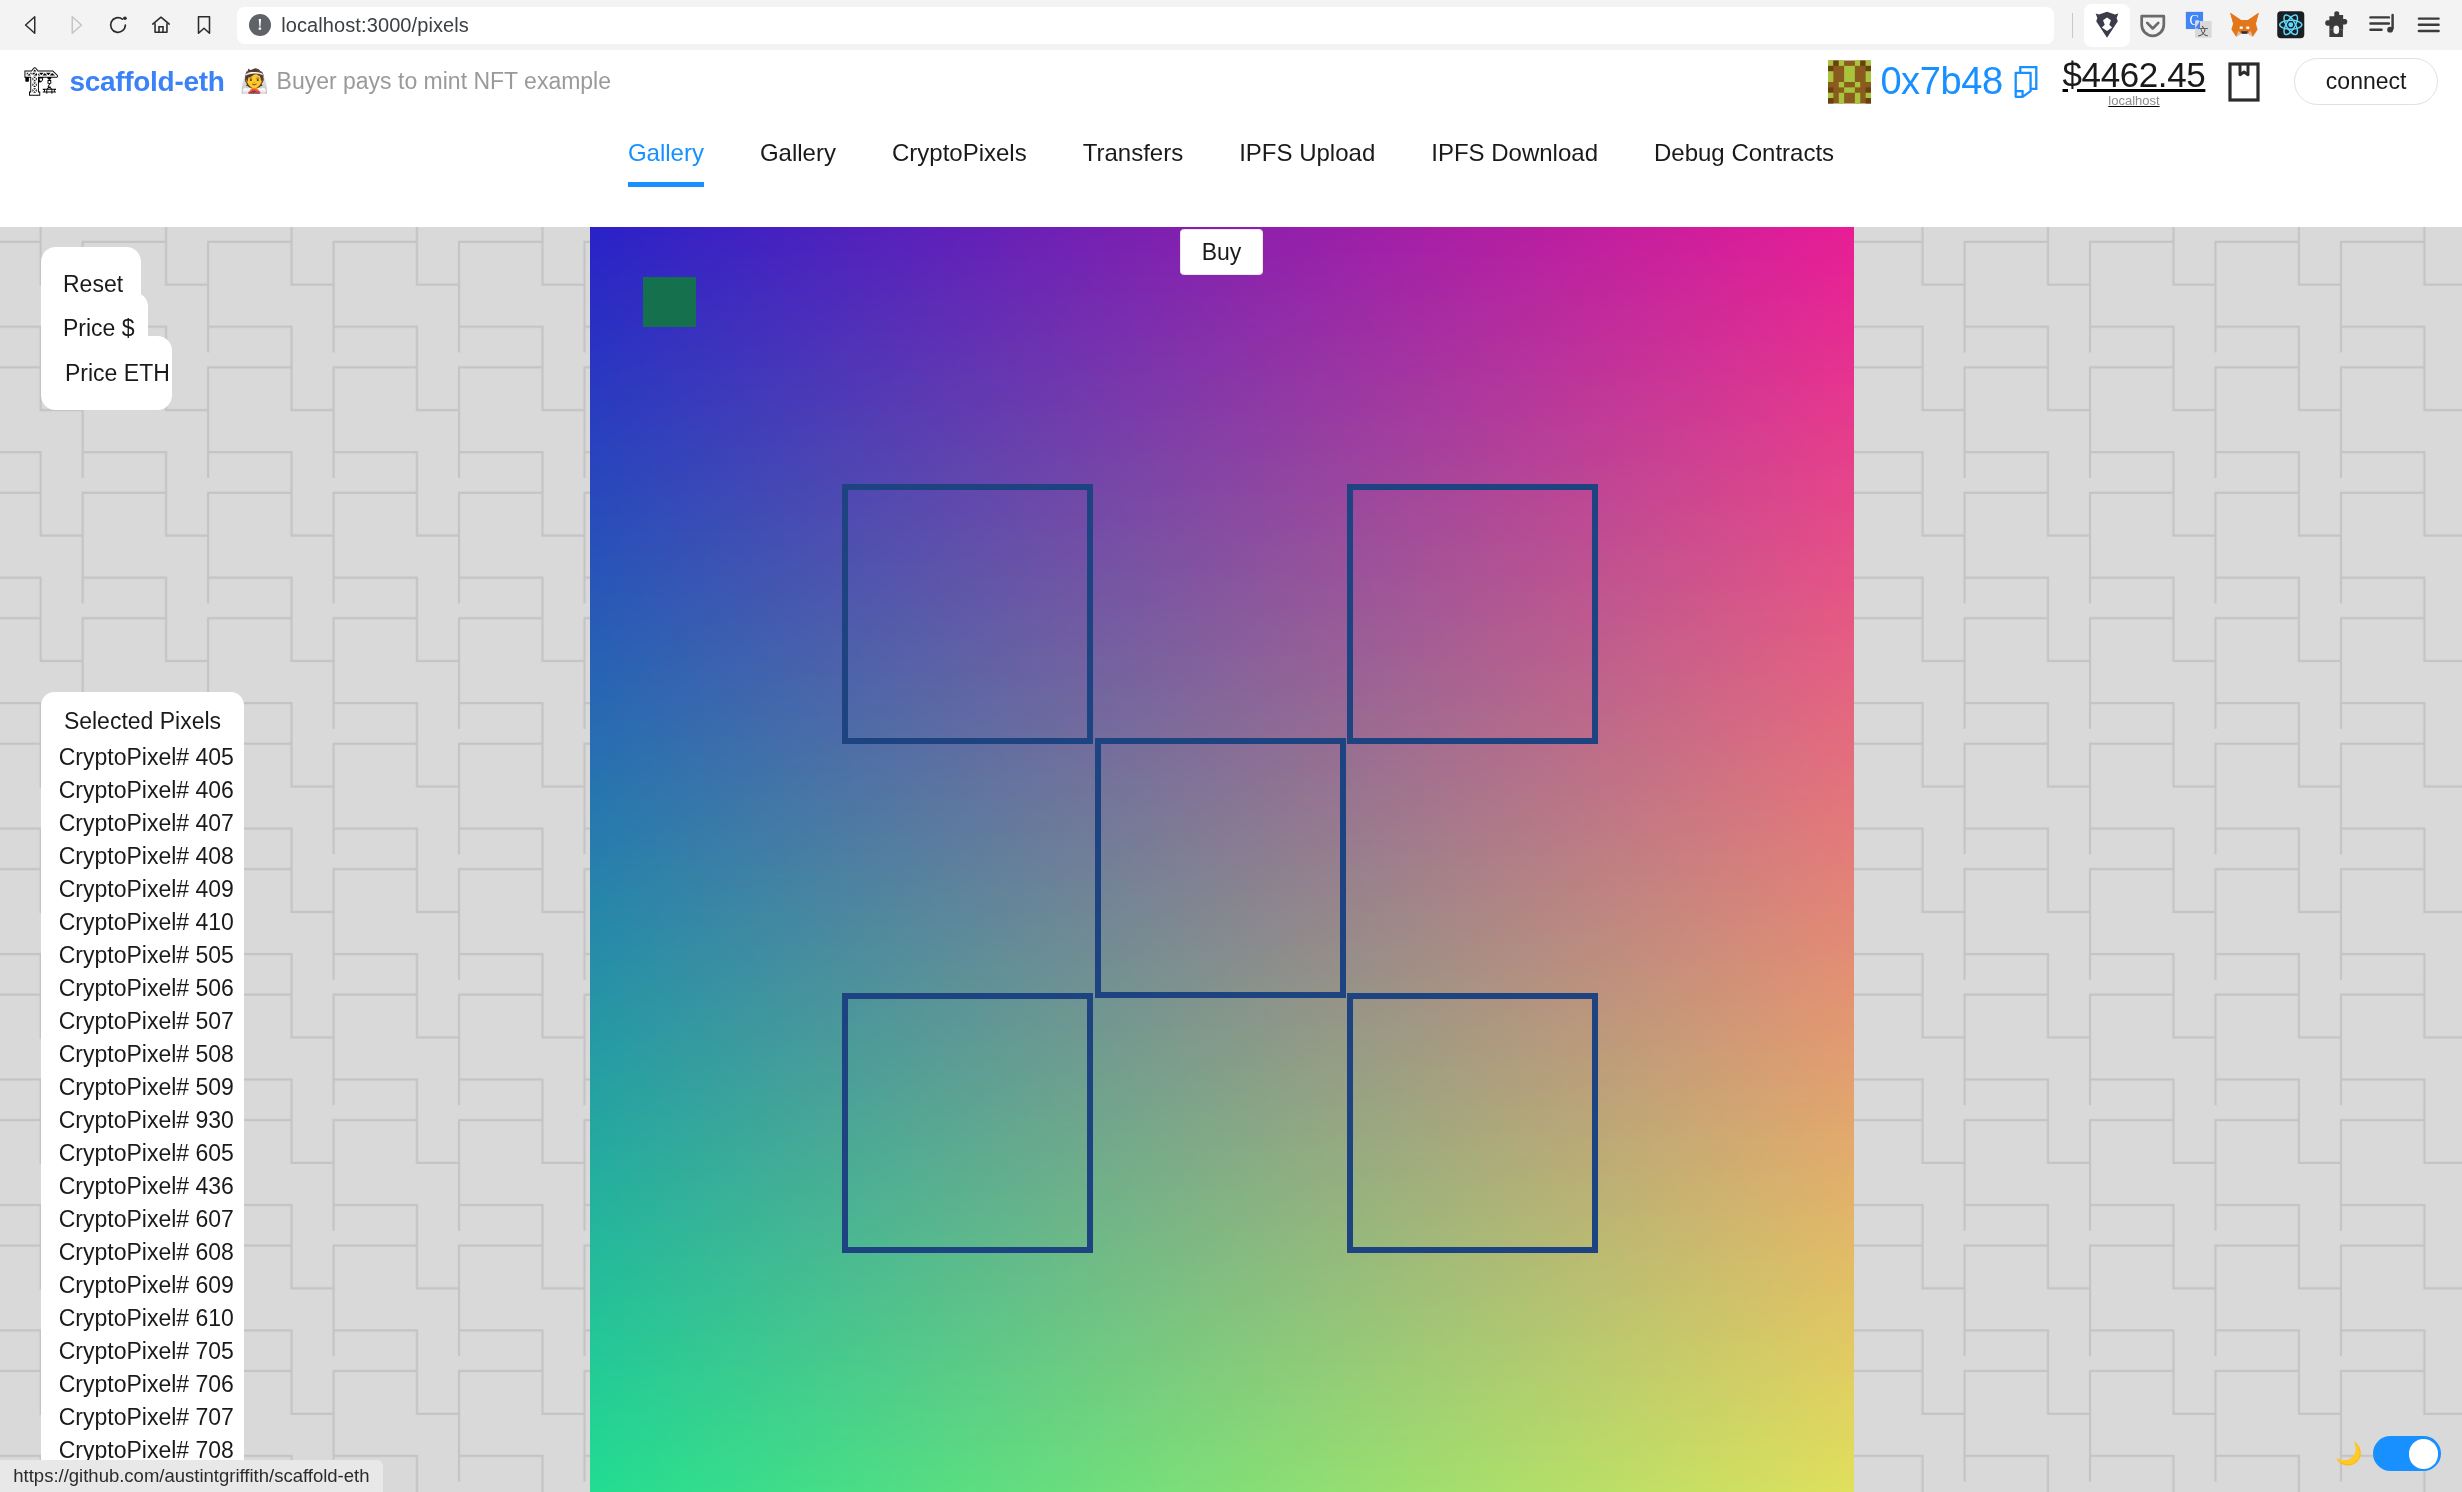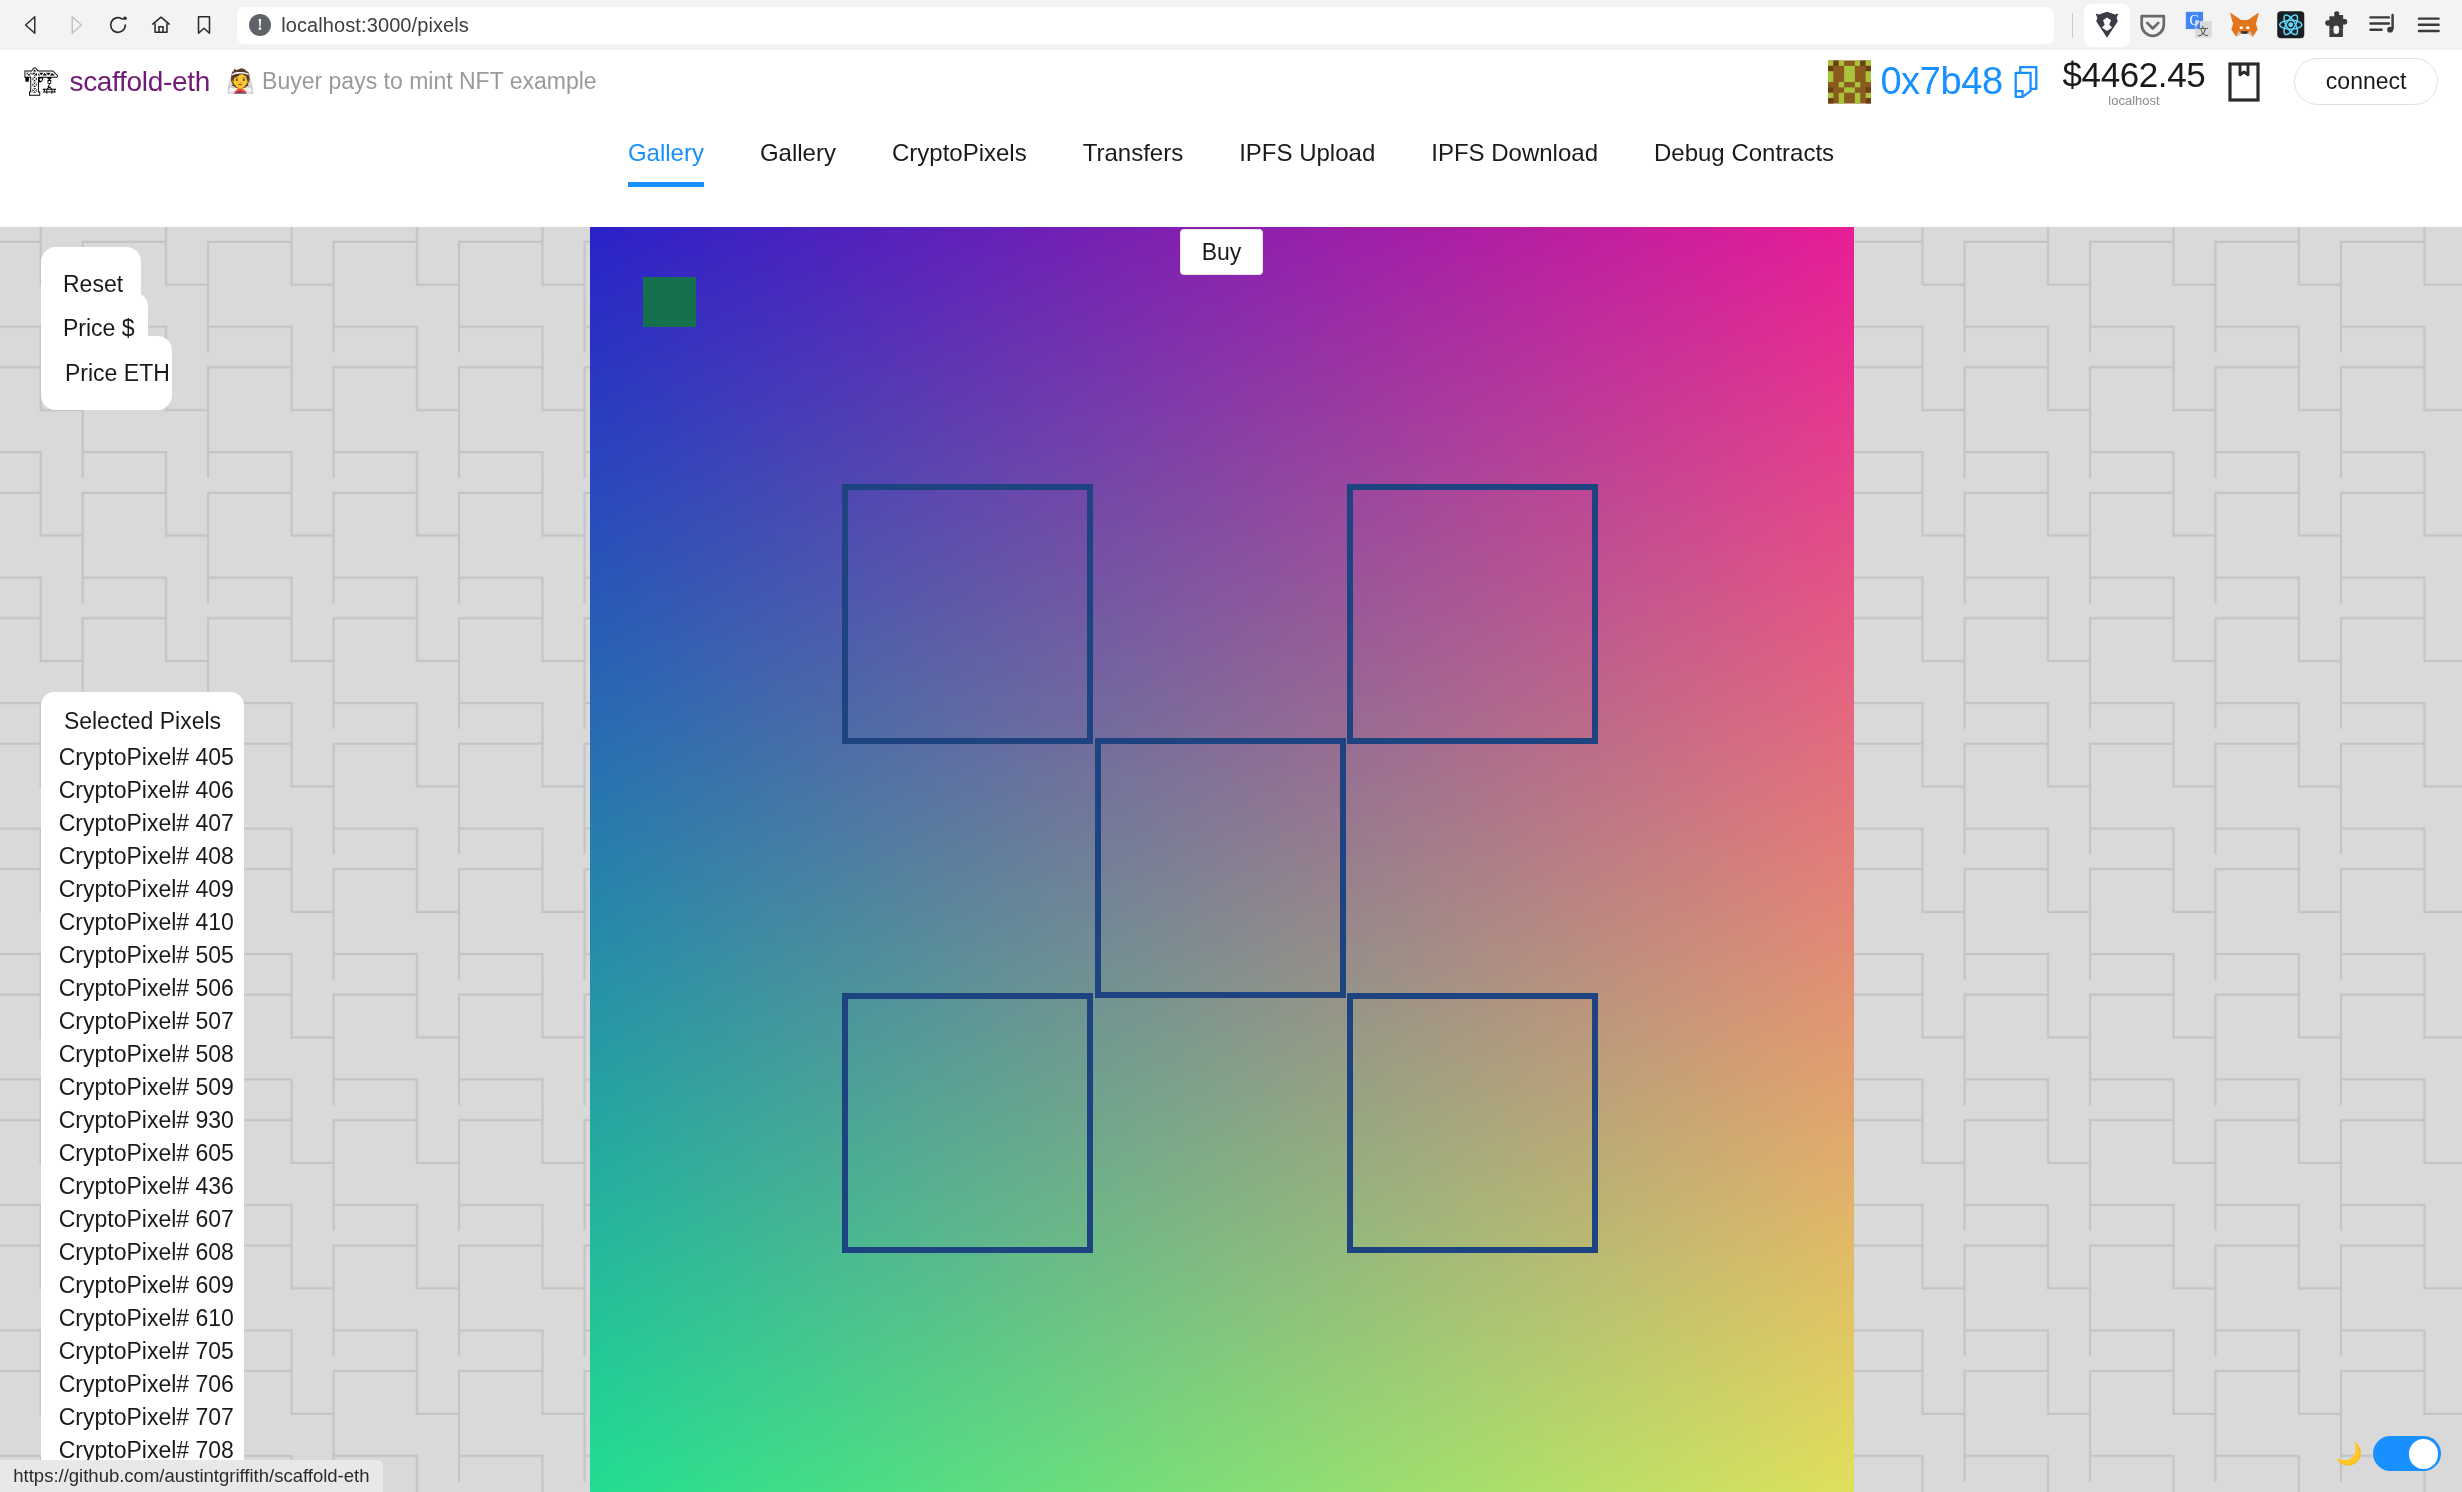--- a/index.html
+++ b/index.html
@@ -64,21 +64,21 @@
   .app-header {
     position: absolute; top: 50px; left: 0;
     width: 2462px; height: 63px;
     background: #ffffff;
     display: flex; align-items: center;
     padding: 0 23.6px;
   }
   .brand { display: flex; align-items: baseline; gap: 10.3px; }
   .brand-emoji { font-size: 28px; line-height: 1; }
   .brand-name {
-    font-size: 28px; font-weight: normal; color: #701a75;
+    font-size: 28px; font-weight: bold; color: #3b82f6;
     letter-spacing: -0.3px;
   }
   .brand-tag {
     font-size: 23px; color: #9a9a9a; margin-left: 16px;
     display: flex; align-items: baseline; gap: 7.4px;
   }
 
   .header-right {
     margin-left: auto;
     display: flex; align-items: center; gap: 4px;
@@ -90,20 +90,21 @@
     display: block;
   }
   .addr {
     font-size: 38px; color: #1890ff; letter-spacing: -0.4px;
     font-weight: normal;
   }
   .copy-icon { width: 28px; height: 32px; }
   .balance-block {
     display: flex; flex-direction: column; align-items: center;
     margin-left: 19px;
+    text-decoration: underline;
   }
   .balance-amt { font-size: 35px; color: #1a1a1a; letter-spacing: -0.4px; }
   .network-name { font-size: 13px; color: #8c8c8c; margin-top: -1.5px; }
   .wallet-icon { width: 32px; height: 40px; margin-left: 19px; }
   .connect-btn {
     margin-left: 29.5px;
     height: 47px;
     padding: 0 31px;
     border: 1.5px solid #e0e0e0;
     border-radius: 25px;

